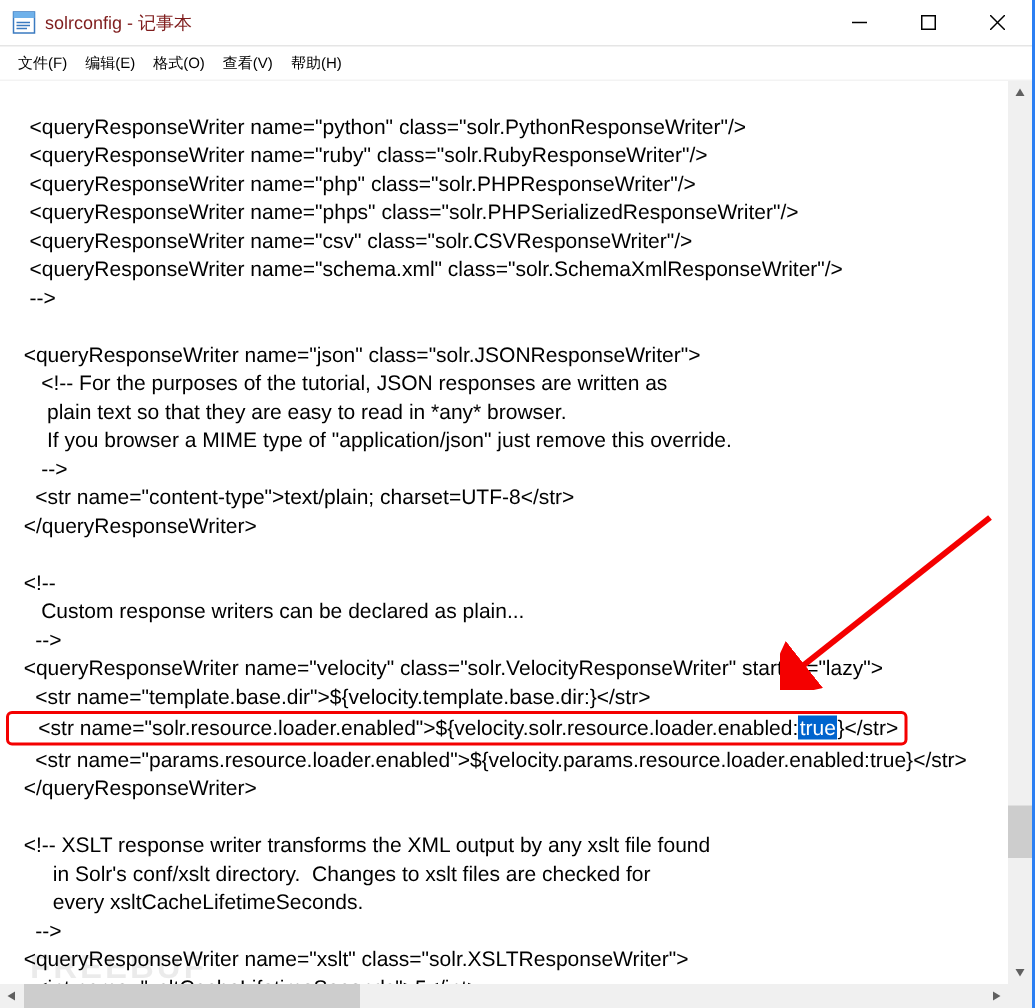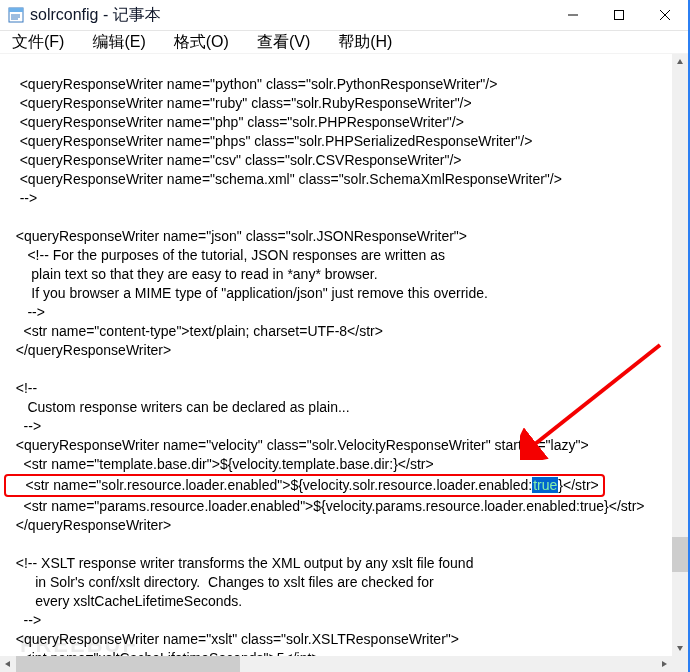--- a/index.html
+++ b/index.html
@@ -33,44 +33,44 @@
   }
   .title-bar .icon {
     width: 16px;
     height: 16px;
     margin-left: 8px;
     margin-right: 6px;
     display: inline-block;
   }
   .title-bar .icon svg { display: block; }
   .title-text {
-    font-size: 16px;
-    color: #0f172a;
+    font-size: 12px;
+    color: #7f1d1d;
     flex: 0 0 auto;
   }
   .title-spacer { flex: 1 1 auto; }
   .win-btn {
     width: 46px;
     height: 30px;
     display: flex;
     align-items: center;
     justify-content: center;
     font-size: 12px;
     color: #000;
   }
   .win-btn svg { display: block; }
 
   
   .menu-bar {
     height: 22px;
     display: flex;
     align-items: center;
-    gap: 16px;
+    gap: 0;
     padding-left: 6px;
-    font-size: 16px;
+    font-size: 10px;
     border-bottom: 1px solid #f3f3f3;
   }
   .menu-item { padding: 2px 6px; }
 
   
   .content-wrap {
     position: relative;
     flex: 1 1 auto;
     overflow: hidden;
   }
@@ -87,21 +87,21 @@
   .content span { white-space: pre; }
   .hl {
     display: inline-block;
     border: 2px solid #f40000;
     border-radius: 4px;
     padding: 0 4px;
     margin-left: -4px;
   }
   .sel {
     background: #0064ce;
-    color: #86efac;
+    color: #ffffff;
     padding: 0 1px;
   }
 
   
   .arrow {
     position: absolute;
     pointer-events: none;
   }
 
   

